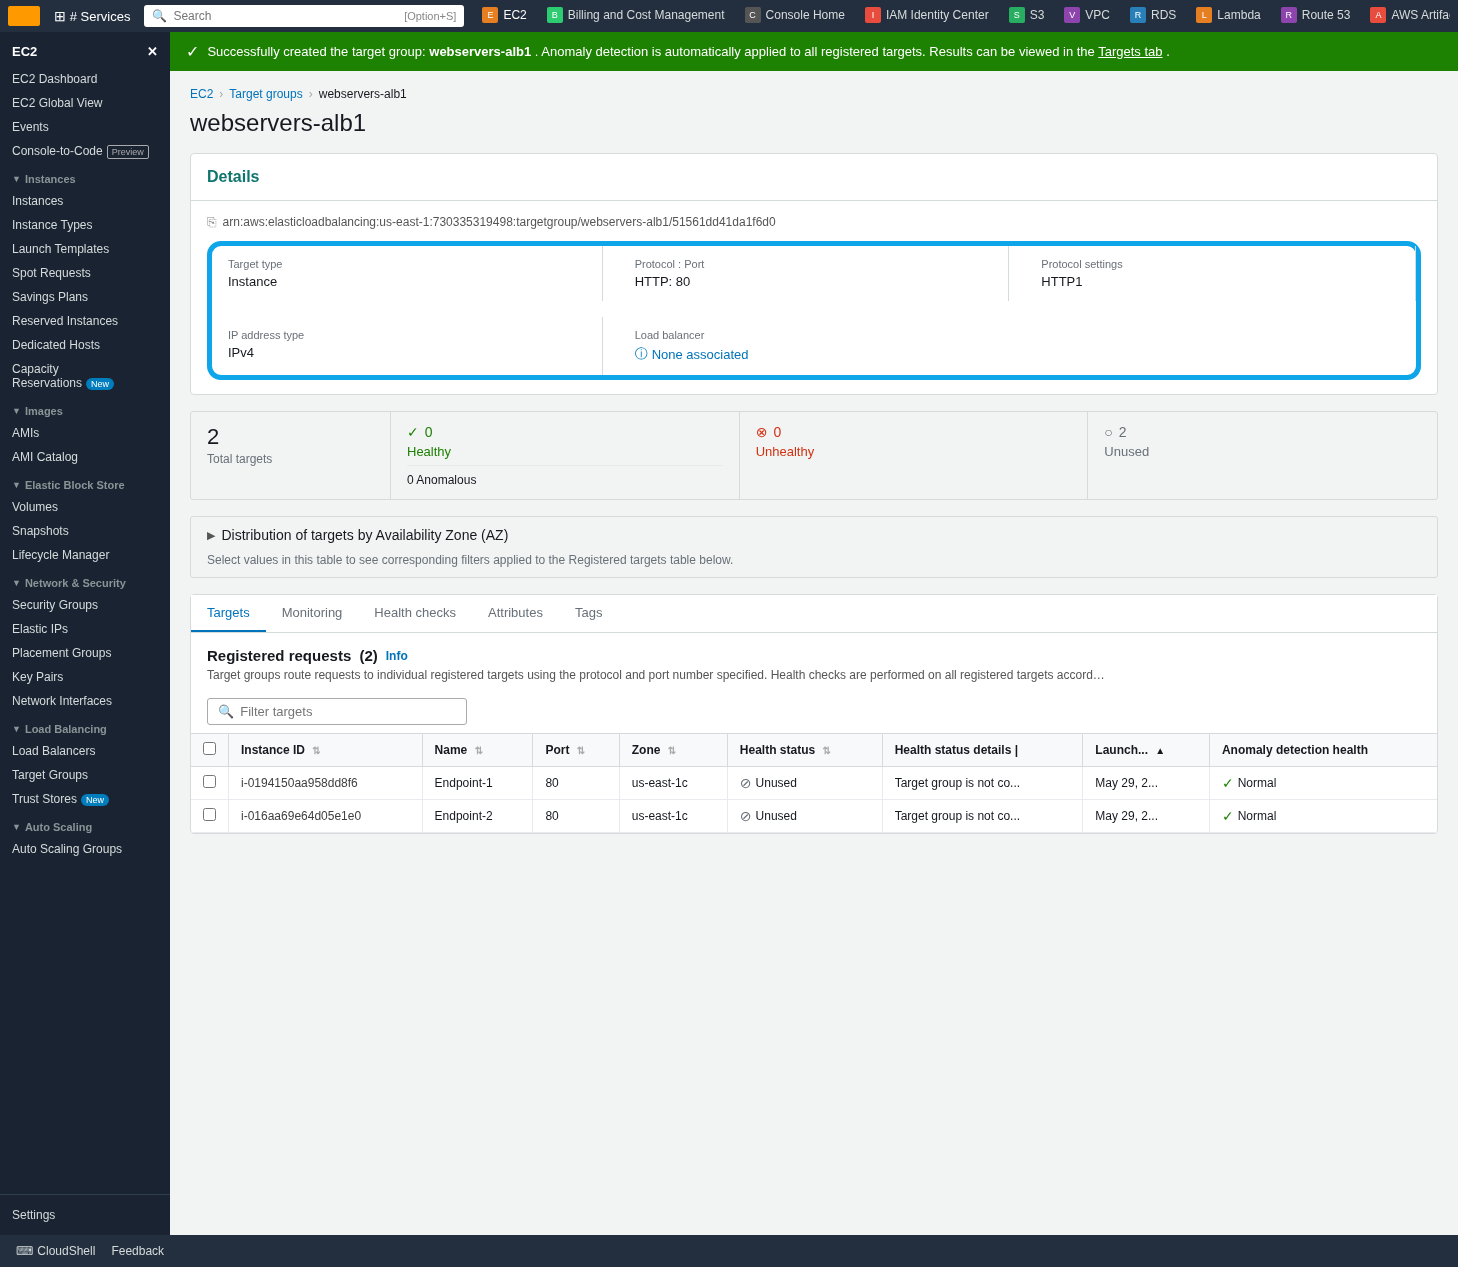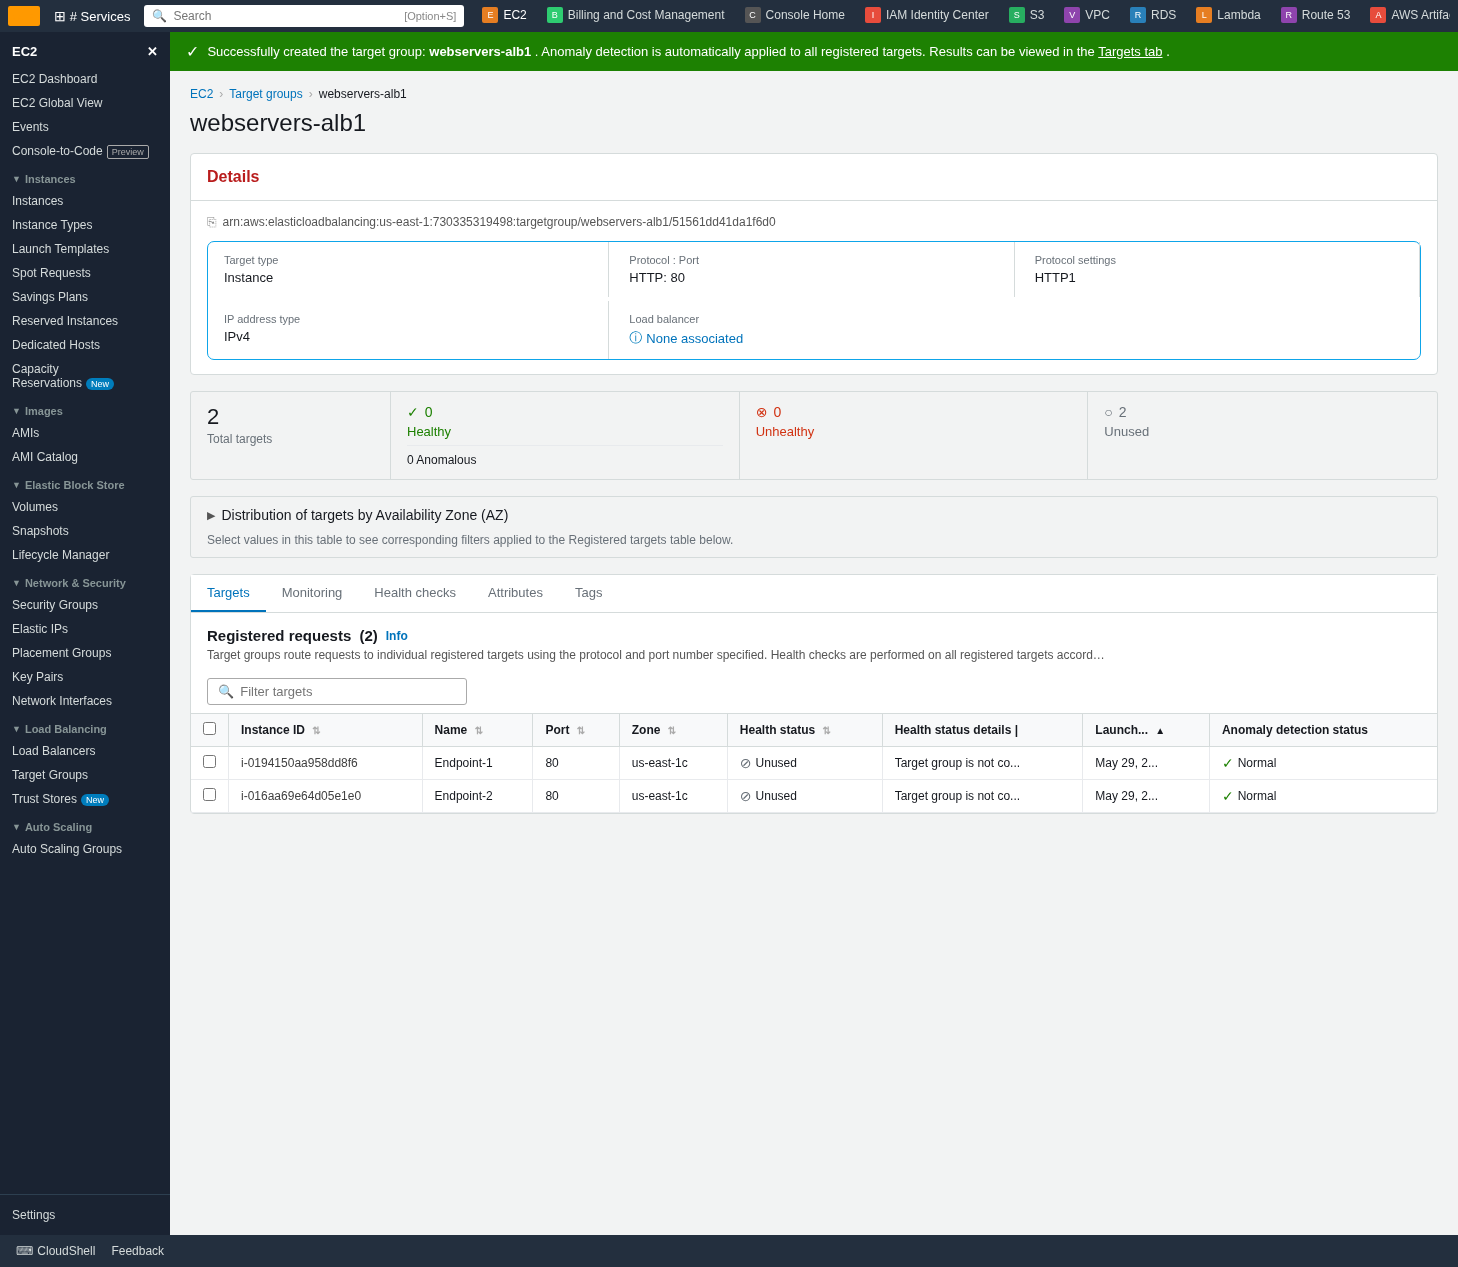--- a/index.html
+++ b/index.html
@@ -57,29 +57,29 @@
     .breadcrumb { display: flex; align-items: center; gap: 6px; font-size: 12px; margin-bottom: 8px; }
     .breadcrumb a { color: #0073bb; text-decoration: none; cursor: pointer; }
     .breadcrumb-sep { color: #aaa; }
 
     
     .page-title { font-size: 24px; font-weight: 400; color: #16191f; margin-bottom: 16px; }
 
     
     .card { background: #fff; border: 1px solid #d5dbdb; border-radius: 4px; margin-bottom: 16px; }
     .card-header { padding: 14px 16px; border-bottom: 1px solid #d5dbdb; }
-    .card-header h2 { font-size: 16px; font-weight: 600; color: #b91c1c; }
+    .card-header h2 { font-size: 16px; font-weight: 600; color: #0f766e; }
     .card-body { padding: 14px 16px; }
 
     
     .arn-row { display: flex; align-items: center; gap: 6px; font-size: 12px; color: #555; margin-bottom: 12px; }
     .copy-icon { color: #888; cursor: pointer; font-size: 12px; }
 
     
-    .details-grid { display: grid; grid-template-columns: 1fr 1fr 1fr; gap: 4px; border: 1px solid #0ea5e9; border-radius: 7px; }
+    .details-grid { display: grid; grid-template-columns: 1fr 1fr 1fr; gap: 16px; border: 5px solid #0ea5e9; border-radius: 14px; }
     .detail-cell { padding: 12px 16px; border-right: 1px solid #d5dbdb; }
     .detail-cell:last-child { border-right: none; }
     .detail-label { font-size: 11px; color: #687078; margin-bottom: 4px; }
     .detail-value { font-size: 13px; color: #16191f; }
     .detail-value a { color: #0073bb; text-decoration: none; cursor: pointer; display: flex; align-items: center; gap: 4px; }
 
     
     .stats-grid { display: grid; grid-template-columns: 200px 1fr 1fr 1fr; border: 1px solid #d5dbdb; border-radius: 3px; margin-bottom: 16px; }
     .stat-cell { padding: 12px 16px; border-right: 1px solid #d5dbdb; }
     .stat-cell:last-child { border-right: none; }
@@ -380,21 +380,21 @@
               <th class="checkbox-col">
                 <input type="checkbox" style="">
               </th>
               <th>Instance ID <span class="sort-icon">⇅</span></th>
               <th>Name <span class="sort-icon">⇅</span></th>
               <th>Port <span class="sort-icon">⇅</span></th>
               <th>Zone <span class="sort-icon">⇅</span></th>
               <th>Health status <span class="sort-icon">⇅</span></th>
               <th>Health status details |</th>
               <th>Launch... <span class="sort-icon sort-asc">▲</span></th>
-              <th>Anomaly detection status</th>
+              <th>Anomaly detection health</th>
             </tr>
           </thead>
           <tbody id="targets-table-body">
               <tr>
     <td class="checkbox-col">
       <input type="checkbox" style="">
     </td>
     <td>
       <a>i-0194150aa958dd8f6</a>
     </td>

